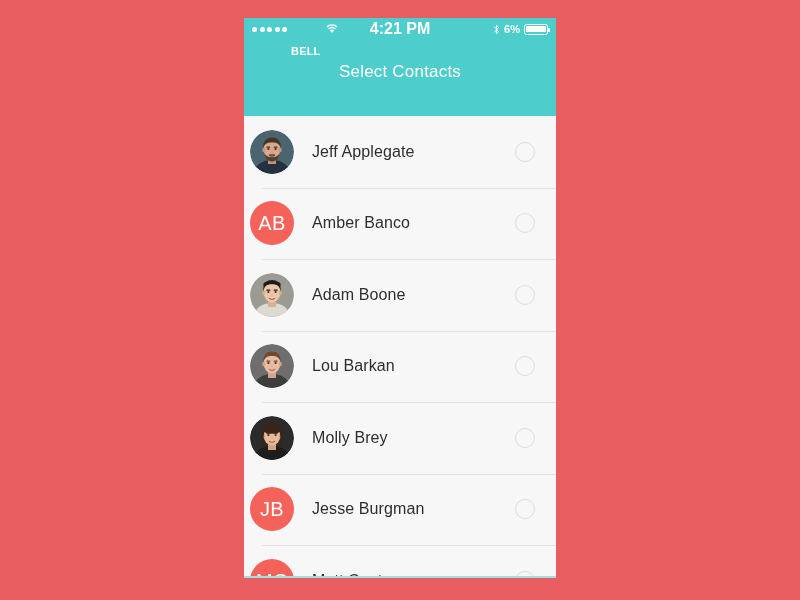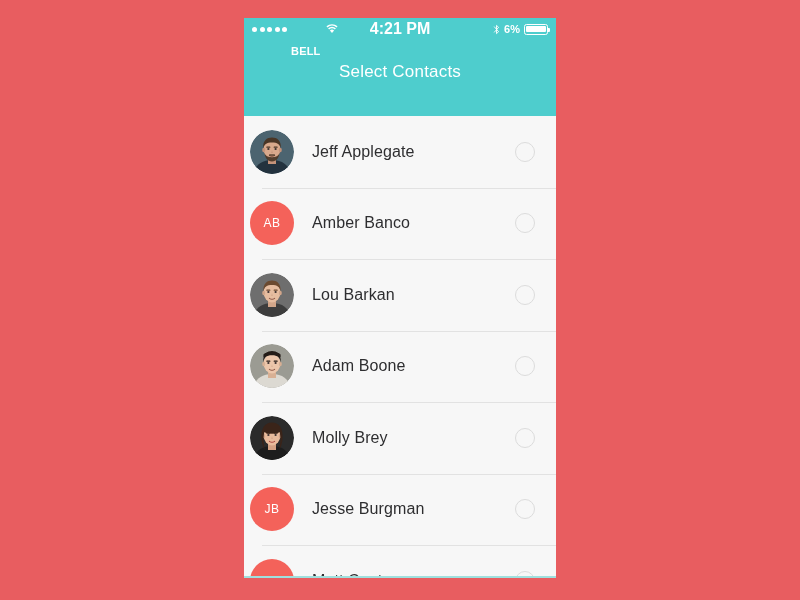--- a/index.html
+++ b/index.html
@@ -176,21 +176,21 @@
     position: relative;
   }
   .avatar.initials {
     background: #f4625a;
     display: flex;
     align-items: center;
     justify-content: center;
   }
   .avatar.initials span {
     color: #ffffff;
-    font-size: 12px;
+    font-size: 20px;
     letter-spacing: 0.4px;
     line-height: 1;
   }
   .avatar.photo svg { display: block; width: 44px; height: 44px; }
 
   .contact-name {
     margin-left: 18px;
     font-size: 16px;
     color: #2e2e30;
     letter-spacing: 0.1px;
@@ -309,20 +309,59 @@
           <div class="avatar initials">
             <span>AB</span>
           </div>
           <div class="contact-name">Amber Banco</div>
           <div class="select-circle"></div>
         </div>
         <div class="contact-row">
           <div class="avatar photo">
   <svg viewBox="0 0 44 44" width="44" height="44" aria-hidden="true">
     <defs>
+      <clipPath id="av4-clip">
+                  <circle cx="22" cy="22" r="22"></circle>
+                </clipPath>
+    </defs>
+    <g clip-path="url(#av4-clip)">
+      <rect width="44" height="44" fill="#9b9b93"></rect>
+
+      <path d="M22 30 C11 30 4 36 3 46 L41 46 C40 36 33 30 22 30 Z" fill="#dcd9d2"></path>
+
+      <rect x="18" y="26" width="8" height="8" fill="#d8b094"></rect>
+
+      <ellipse cx="22" cy="19.5" rx="8.4" ry="10" fill="#ecc6ab"></ellipse>
+
+      <ellipse cx="13.7" cy="20" rx="1.5" ry="2.2" fill="#d8b094"></ellipse>
+      <ellipse cx="30.3" cy="20" rx="1.5" ry="2.2" fill="#d8b094"></ellipse>
+
+      <path d="M13.2 18.8 C12.6 10.0 17.2 7.0 22 7.0 C26.9 7.0 31.4 10.0 30.8 18.8 C30.2 13.6 27.8 11.2 22 11.2 C16.2 11.2 13.8 13.6 13.2 18.8 Z" fill="#241c18"></path>
+           <path d="M13.4 13.2 C16 10.0 28 10.0 30.6 13.2 L30.6 10.4 C27.4 7.2 16.6 7.2 13.4 10.4 Z" fill="#241c18"></path>
+
+      <rect x="16.3" y="16.6" width="4.1" height="1.15" rx="0.55" fill="#241c18"></rect>
+      <rect x="23.6" y="16.6" width="4.1" height="1.15" rx="0.55" fill="#241c18"></rect>
+
+      <ellipse cx="18.4" cy="19.1" rx="1.15" ry="1.0" fill="#3a3030"></ellipse>
+      <ellipse cx="25.6" cy="19.1" rx="1.15" ry="1.0" fill="#3a3030"></ellipse>
+
+      <path d="M22 20.3 L21.1 23.1 L22.9 23.1 Z" fill="#d8b094" opacity="0.75"></path>
+
+      <path d="M19.4 25.3 Q22 27.2 24.6 25.3" stroke="#8a5444" stroke-width="1.05" fill="none" stroke-linecap="round"></path>
+
+    </g>
+  </svg>
+          </div>
+          <div class="contact-name">Adam Boone</div>
+          <div class="select-circle"></div>
+        </div>
+        <div class="contact-row">
+          <div class="avatar photo">
+  <svg viewBox="0 0 44 44" width="44" height="44" aria-hidden="true">
+    <defs>
       <clipPath id="av3-clip">
                   <circle cx="22" cy="22" r="22"></circle>
                 </clipPath>
     </defs>
     <g clip-path="url(#av3-clip)">
       <rect width="44" height="44" fill="#6e6e6e"></rect>
 
       <path d="M22 30 C11 30 4 36 3 46 L41 46 C40 36 33 30 22 30 Z" fill="#3d3d3d"></path>
 
       <rect x="18" y="26" width="8" height="8" fill="#d2a68a"></rect>
@@ -341,59 +380,20 @@
       <ellipse cx="25.6" cy="19.1" rx="1.15" ry="1.0" fill="#3a3030"></ellipse>
 
       <path d="M22 20.3 L21.1 23.1 L22.9 23.1 Z" fill="#d2a68a" opacity="0.75"></path>
 
       <path d="M19.4 25.3 Q22 27.2 24.6 25.3" stroke="#8a5444" stroke-width="1.05" fill="none" stroke-linecap="round"></path>
 
     </g>
   </svg>
           </div>
           <div class="contact-name">Lou Barkan</div>
-          <div class="select-circle"></div>
-        </div>
-        <div class="contact-row">
-          <div class="avatar photo">
-  <svg viewBox="0 0 44 44" width="44" height="44" aria-hidden="true">
-    <defs>
-      <clipPath id="av4-clip">
-                  <circle cx="22" cy="22" r="22"></circle>
-                </clipPath>
-    </defs>
-    <g clip-path="url(#av4-clip)">
-      <rect width="44" height="44" fill="#9b9b93"></rect>
-
-      <path d="M22 30 C11 30 4 36 3 46 L41 46 C40 36 33 30 22 30 Z" fill="#dcd9d2"></path>
-
-      <rect x="18" y="26" width="8" height="8" fill="#d8b094"></rect>
-
-      <ellipse cx="22" cy="19.5" rx="8.4" ry="10" fill="#ecc6ab"></ellipse>
-
-      <ellipse cx="13.7" cy="20" rx="1.5" ry="2.2" fill="#d8b094"></ellipse>
-      <ellipse cx="30.3" cy="20" rx="1.5" ry="2.2" fill="#d8b094"></ellipse>
-
-      <path d="M13.2 18.8 C12.6 10.0 17.2 7.0 22 7.0 C26.9 7.0 31.4 10.0 30.8 18.8 C30.2 13.6 27.8 11.2 22 11.2 C16.2 11.2 13.8 13.6 13.2 18.8 Z" fill="#241c18"></path>
-           <path d="M13.4 13.2 C16 10.0 28 10.0 30.6 13.2 L30.6 10.4 C27.4 7.2 16.6 7.2 13.4 10.4 Z" fill="#241c18"></path>
-
-      <rect x="16.3" y="16.6" width="4.1" height="1.15" rx="0.55" fill="#241c18"></rect>
-      <rect x="23.6" y="16.6" width="4.1" height="1.15" rx="0.55" fill="#241c18"></rect>
-
-      <ellipse cx="18.4" cy="19.1" rx="1.15" ry="1.0" fill="#3a3030"></ellipse>
-      <ellipse cx="25.6" cy="19.1" rx="1.15" ry="1.0" fill="#3a3030"></ellipse>
-
-      <path d="M22 20.3 L21.1 23.1 L22.9 23.1 Z" fill="#d8b094" opacity="0.75"></path>
-
-      <path d="M19.4 25.3 Q22 27.2 24.6 25.3" stroke="#8a5444" stroke-width="1.05" fill="none" stroke-linecap="round"></path>
-
-    </g>
-  </svg>
-          </div>
-          <div class="contact-name">Adam Boone</div>
           <div class="select-circle"></div>
         </div>
         <div class="contact-row">
           <div class="avatar photo">
   <svg viewBox="0 0 44 44" width="44" height="44" aria-hidden="true">
     <defs>
       <clipPath id="av5-clip">
                   <circle cx="22" cy="22" r="22"></circle>
                 </clipPath>
     </defs>

